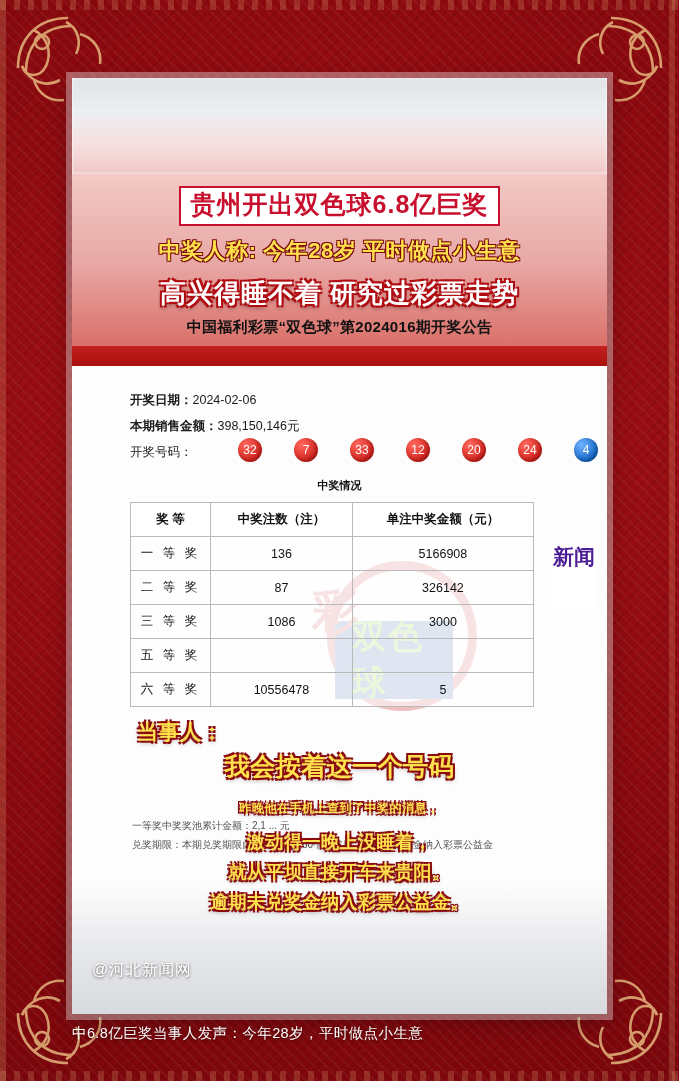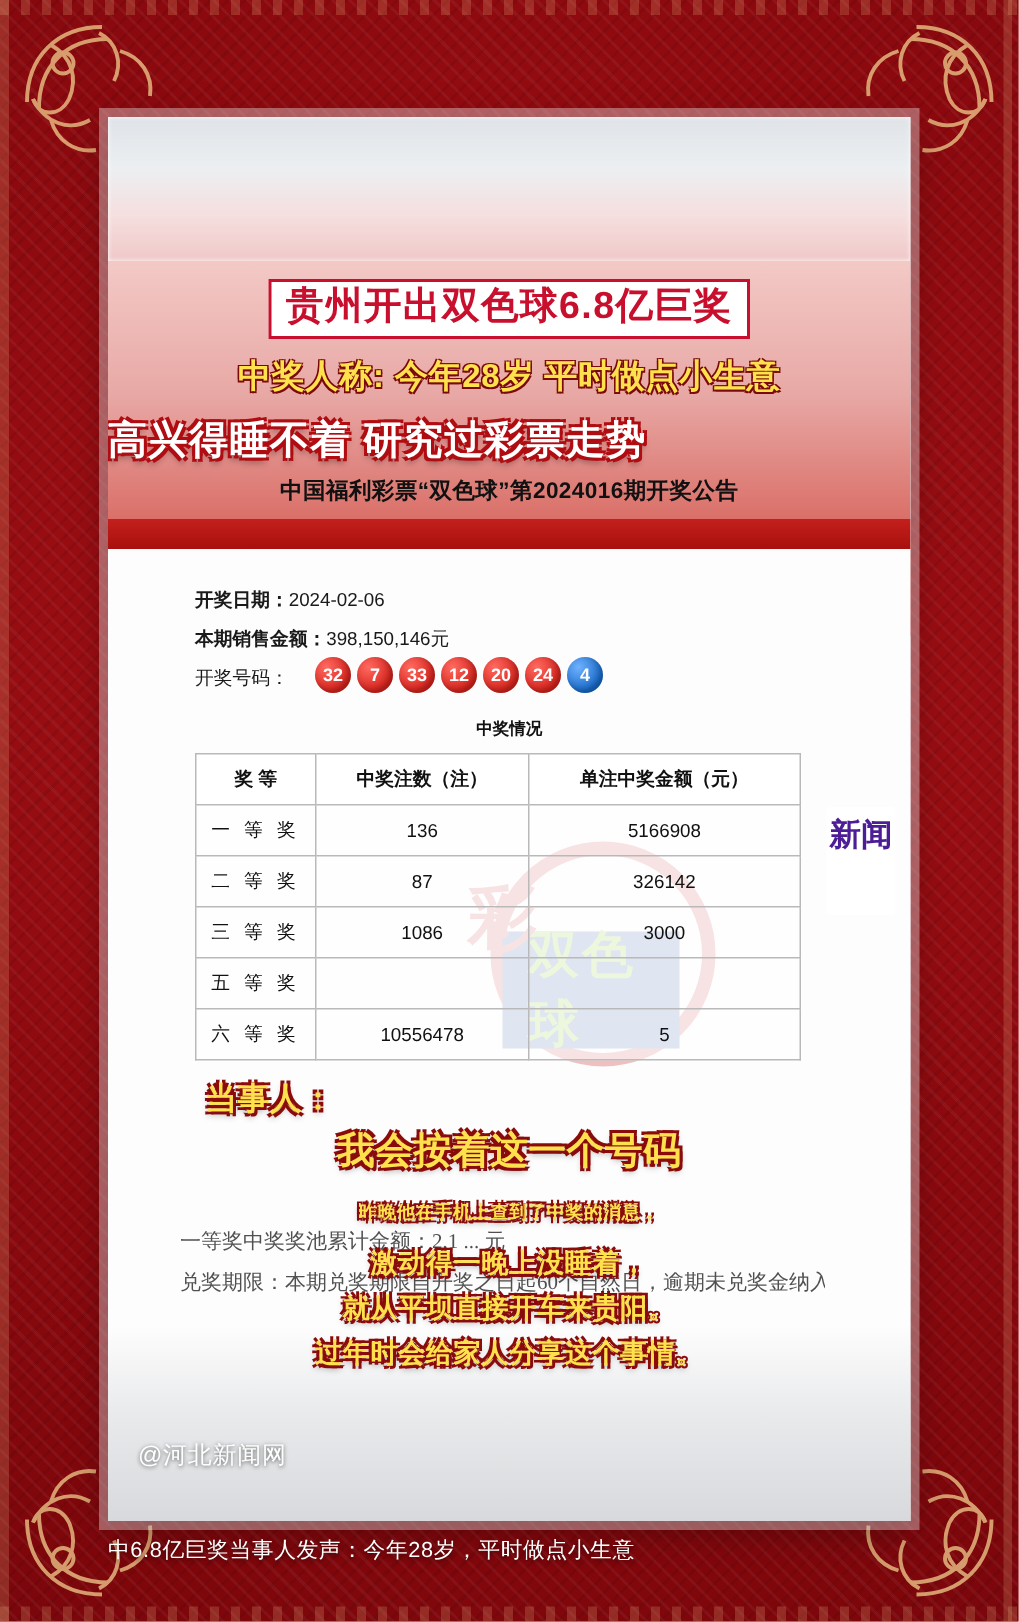--- a/index.html
+++ b/index.html
@@ -79,20 +79,21 @@
     text-align: center;
     color: #ffe14d;
     font-weight: bold;
     font-size: 22px;
     letter-spacing: .5px;
     text-shadow: 1px 1px 0 #7a0a0a, -1px 1px 0 #7a0a0a, 1px -1px 0 #7a0a0a, -1px -1px 0 #7a0a0a;
   }
 
   .title3 {
     position: absolute; top: 198px; left: 0; right: 0;
+    text-align: center;
     color: #ffffff;
     font-weight: bold;
     font-size: 26px;
     letter-spacing: 1px;
     text-shadow: 2px 2px 0 #b00d12, -2px 2px 0 #b00d12, 2px -2px 0 #b00d12, -2px -2px 0 #b00d12, 0 3px 4px rgba(0,0,0,.4);
   }
 
   .subtitle {
     position: absolute; top: 240px; left: 0; right: 0;
     text-align: center;
@@ -162,23 +163,24 @@
     color: #1a1a1a;
   }
   .meta-line b { font-weight: bold; }
   .meta-1 { top: 26px; }
   .meta-2 { top: 52px; }
   .meta-3 { top: 78px; }
 
   .balls { position: absolute; left: 138px; top: 72px; display: flex; gap: 4px; }
   .ball {
     width: 24px; height: 24px; border-radius: 50%;
-    color: #fff; font-size: 12px; font-weight: bold;
+    color: #fff; font-size: 12px; font-weight: normal;
     display: flex; align-items: center; justify-content: center;
     box-shadow: inset -2px -2px 4px rgba(0,0,0,.25);
+    margin-left: 28px;
   }
   .ball.red { background: radial-gradient(circle at 32% 28%, #ff6a60, #d6231c 70%); }
   .ball.blue { background: radial-gradient(circle at 32% 28%, #6fb2ff, #1769c8 70%); }
 
   .table-caption {
     position: absolute; left: 0; right: 0; top: 112px;
     text-align: center; font-size: 11px; font-weight: bold; color: #111;
   }
 
   table.prize {
@@ -193,24 +195,23 @@
   table.prize th, table.prize td {
     border: 1px solid #b9b9b9;
     height: 34px;
     text-align: center;
     font-weight: normal;
   }
   table.prize th { font-weight: bold; background: rgba(255,255,255,0.65); }
   table.prize td.lvl { width: 80px; letter-spacing: 3px; }
 
   .foot-notes {
-    position: absolute; left: 48px; top: 450px; width: 430px;
-    font-size: 14px; color: #333; line-height: 1.9;
+    position: absolute; left: 60px; top: 450px; width: 430px;
+    font-size: 10px; color: #333; line-height: 1.9;
     opacity: .85;
-    font-family: Liberation Serif, serif;
   }
   .foot-notes div { white-space: nowrap; overflow: hidden; }
 
   
   .ov {
     position: absolute;
     left: 0; right: 0;
     text-align: center;
     font-weight: bold;
     color: #ffe14d;
@@ -393,18 +394,18 @@
 
   </div>
 
   <div class="card-bottom-blur"></div>
 
   <div class="ov ov-1">当事人：</div>
   <div class="ov ov-2">我会按着这一个号码</div>
   <div class="ov ov-3">昨晚他在手机上查到了中奖的消息，</div>
   <div class="ov ov-4">激动得一晚上没睡着，</div>
   <div class="ov ov-5">就从平坝直接开车来贵阳。</div>
-  <div class="ov ov-6">过年时会给家人分享这个事情。</div>
+  <div class="ov ov-6">逾期未兑奖金纳入彩票公益金。</div>
 
 </div>
 
 <div class="handle">@河北新闻网</div>
 <div class="caption-bar">中6.8亿巨奖当事人发声：今年28岁，平时做点小生意</div>
 
 </body></html>

